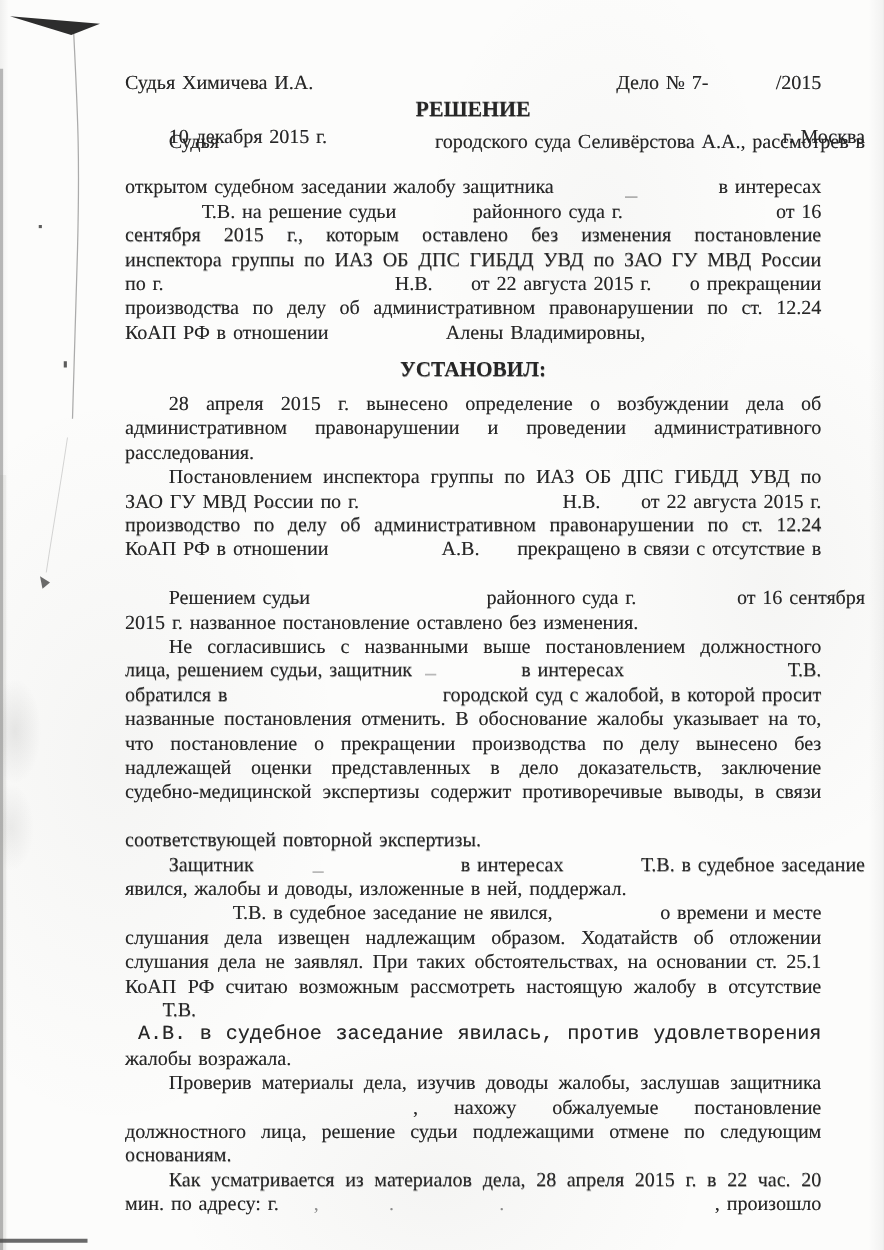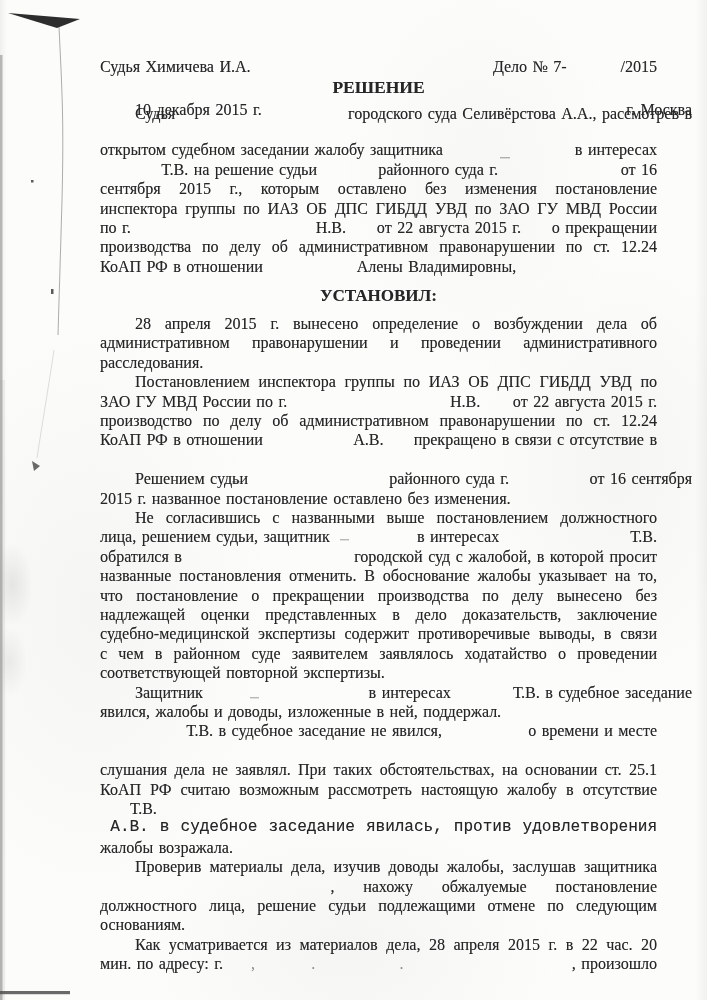--- a/index.html
+++ b/index.html
@@ -148,36 +148,36 @@
       </div>
       <div class="line row" style="top: 546.8px;">
         <span class="t">обратился в</span>
         <span class="g" style="flex-grow: 2;"></span>
         <span class="t">городской суд с жалобой, в которой просит</span>
       </div>
       <div class="line justify" style="top: 566.2px;">названные постановления отменить. В обоснование жалобы указывает на то,</div>
       <div class="line justify" style="top: 585.6px;">что постановление о прекращении производства по делу вынесено без</div>
       <div class="line justify" style="top: 605px;">надлежащей оценки представленных в дело доказательств, заключение</div>
       <div class="line justify" style="top: 624.4px;">судебно-медицинской экспертизы содержит противоречивые выводы, в связи</div>
-      <div class="line justify" style="top: 643.8px;">с чем в районном суде заявителем заявлялось ходатайство о проведении</div>
       <div class="line left" style="top: 663.2px;">соответствующей повторной экспертизы.</div>
       <div class="line row" style="top: 682.6px; padding-left: 35px;">
         <span class="t">Защитник</span>
         <span class="g" style="flex-grow: 8;"></span>
         <span class="t">в интересах</span>
         <span class="g" style="flex-grow: 3;"></span>
         <span class="t">Т.В. в судебное заседание</span>
       </div>
       <div class="line left" style="top: 702px;">явился, жалобы и доводы, изложенные в ней, поддержал.</div>
       <div class="line row" style="top: 721.4px;">
         <span class="g" style="flex-grow: 1;"></span>
         <span class="t">Т.В. в судебное заседание не явился,</span>
         <span class="g" style="flex-grow: 1;"></span>
         <span class="t">о времени и месте</span>
       </div>
+      <div class="line justify" style="top: 740.8px;">слушания дела извещен надлежащим образом. Ходатайств об отложении</div>
       <div class="line justify" style="top: 760.2px;">слушания дела не заявлял. При таких обстоятельствах, на основании ст. 25.1</div>
       <div class="line justify" style="top: 779.6px;">КоАП РФ считаю возможным рассмотреть настоящую жалобу в отсутствие</div>
       <div class="line left" style="top: 799px; text-indent: 30px;">Т.В.</div>
       <div class="line row" style="top: 818.4px; font-family: Liberation Mono, monospace;">
         <span class="g" style="flex-grow: 1;"></span>
         <span class="t">А.В. в судебное заседание явилась, против удовлетворения</span>
       </div>
       <div class="line left" style="top: 837.8px;">жалобы возражала.</div>
       <div class="line justify" style="top: 857.2px; text-indent: 35px;">Проверив материалы дела, изучив доводы жалобы, заслушав защитника</div>
       <div class="line row" style="top: 876.6px;">

